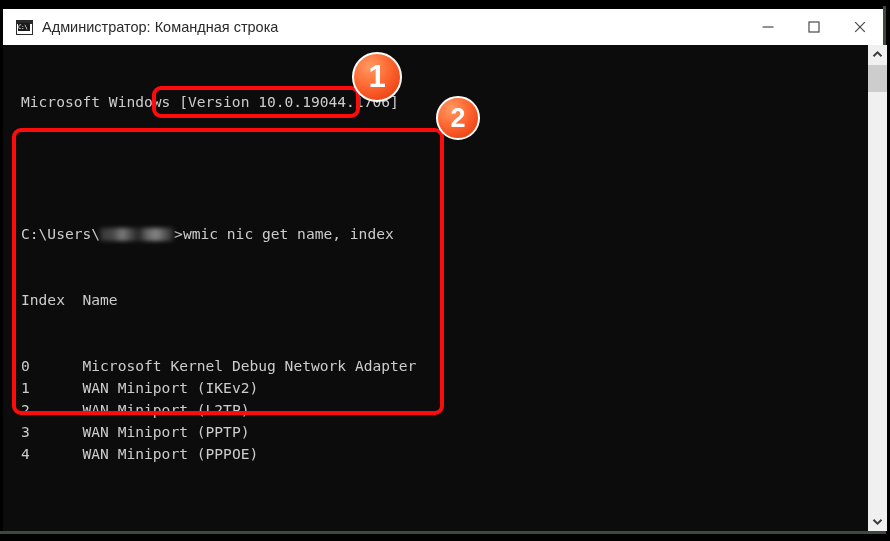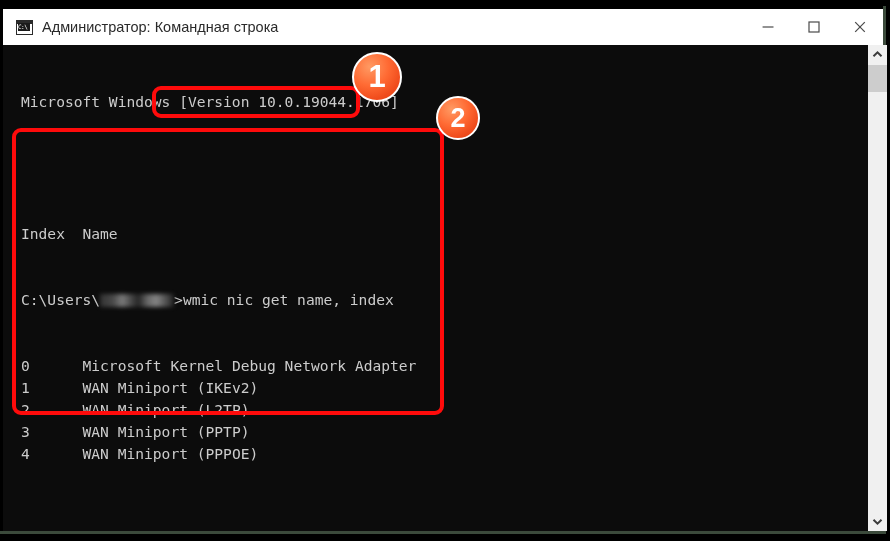--- a/index.html
+++ b/index.html
@@ -235,22 +235,22 @@
           <line x1="11.8" y1="2.2" x2="2.2" y2="11.8" stroke="#4a4a4a" stroke-width="1.2"></line>
         </svg>
       </div>
     </div>
   </div>
 
   <div id="console">
     <div id="console-text">
       <div class="line">Microsoft Windows [Version 10.0.19044.1706]</div>
       <div class="line">&nbsp;</div>
+      <div class="line"><span>C:\Users\</span><span class="redact"></span><span>&gt;</span><span>wmic nic get name, index</span></div>
       <div class="line">Index  Name</div>
-      <div class="line"><span>C:\Users\</span><span class="redact"></span><span>&gt;</span><span>wmic nic get name, index</span></div>
       <div id="table-body"><div class="line"><span>0      </span><span>Microsoft Kernel Debug Network Adapter</span></div><div class="line"><span>1      </span><span>WAN Miniport (IKEv2)</span></div><div class="line"><span>2      </span><span>WAN Miniport (L2TP)</span></div><div class="line"><span>3      </span><span>WAN Miniport (PPTP)</span></div><div class="line"><span>4      </span><span>WAN Miniport (PPPOE)</span></div></div>
       
       
       
     </div>
   </div>
 
   <div id="scrollbar">
     <div class="sb-arrow">
       <svg width="11" height="9" viewBox="0 0 11 9">

